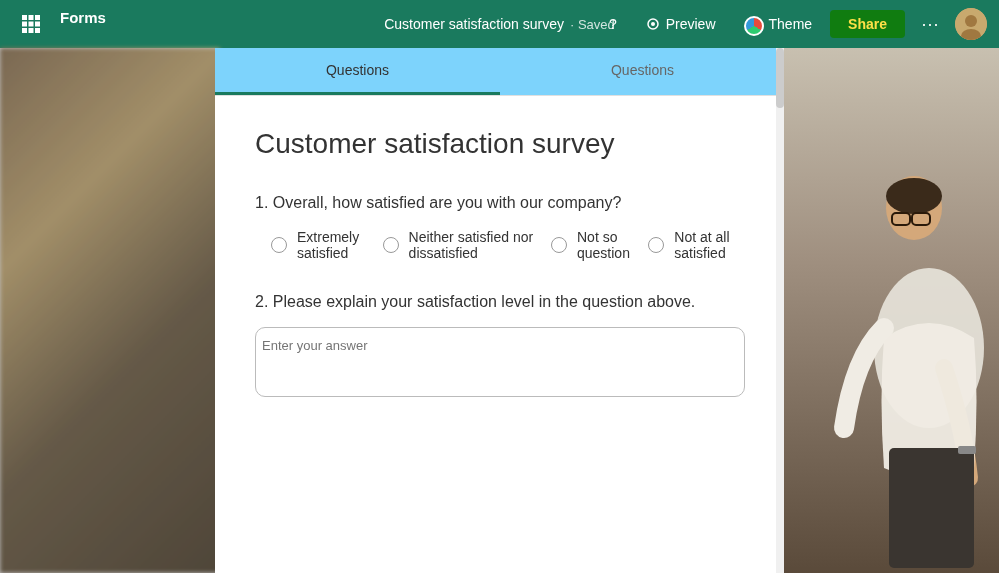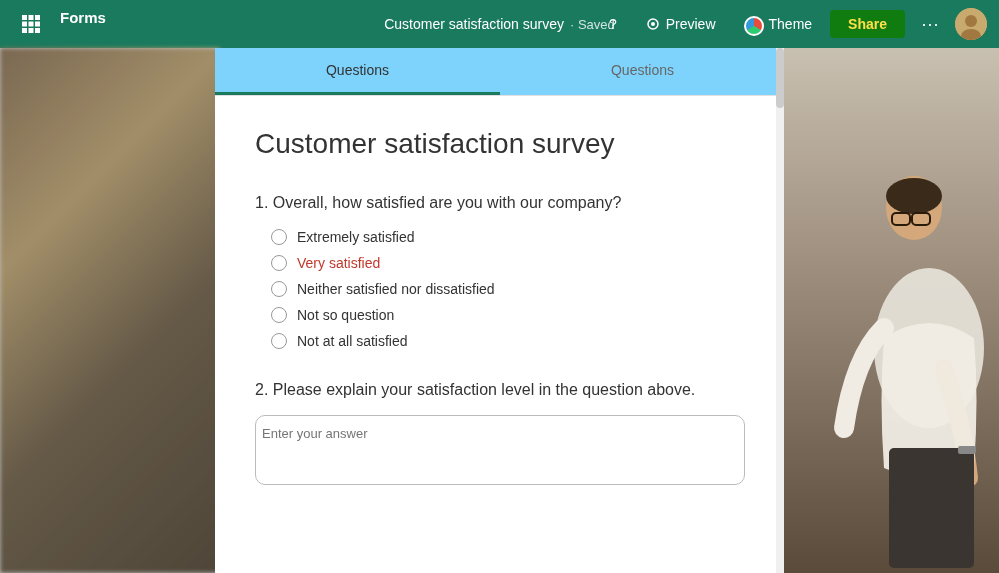--- a/index.html
+++ b/index.html
@@ -187,21 +187,21 @@
 
     .question-label {
       font-size: 16px;
       color: #333;
       margin-bottom: 14px;
       line-height: 1.4;
     }
 
     .radio-group {
       display: flex;
-      flex-direction: column;
+      flex-direction: row;
       gap: 10px;
       margin-left: 16px;
     }
 
     .radio-option {
       display: flex;
       align-items: center;
       gap: 10px;
       cursor: pointer;
     }
@@ -349,24 +349,20 @@
 
       <div class="question-block">
         <div class="question-label">
           <span>1.</span>
           <span>Overall, how satisfied are you with our company?</span>
         </div>
         <div class="radio-group">
           <div class="radio-option">
             <div class="radio-circle"></div>
             <span class="radio-label">Extremely satisfied</span>
-          </div>
-          <div class="radio-option">
-            <div class="radio-circle"></div>
-            <span class="radio-label selected">Very satisfied</span>
           </div>
           <div class="radio-option">
             <div class="radio-circle"></div>
             <span class="radio-label">Neither satisfied nor dissatisfied</span>
           </div>
           <div class="radio-option">
             <div class="radio-circle"></div>
             <span class="radio-label">Not so question</span>
           </div>
           <div class="radio-option">

